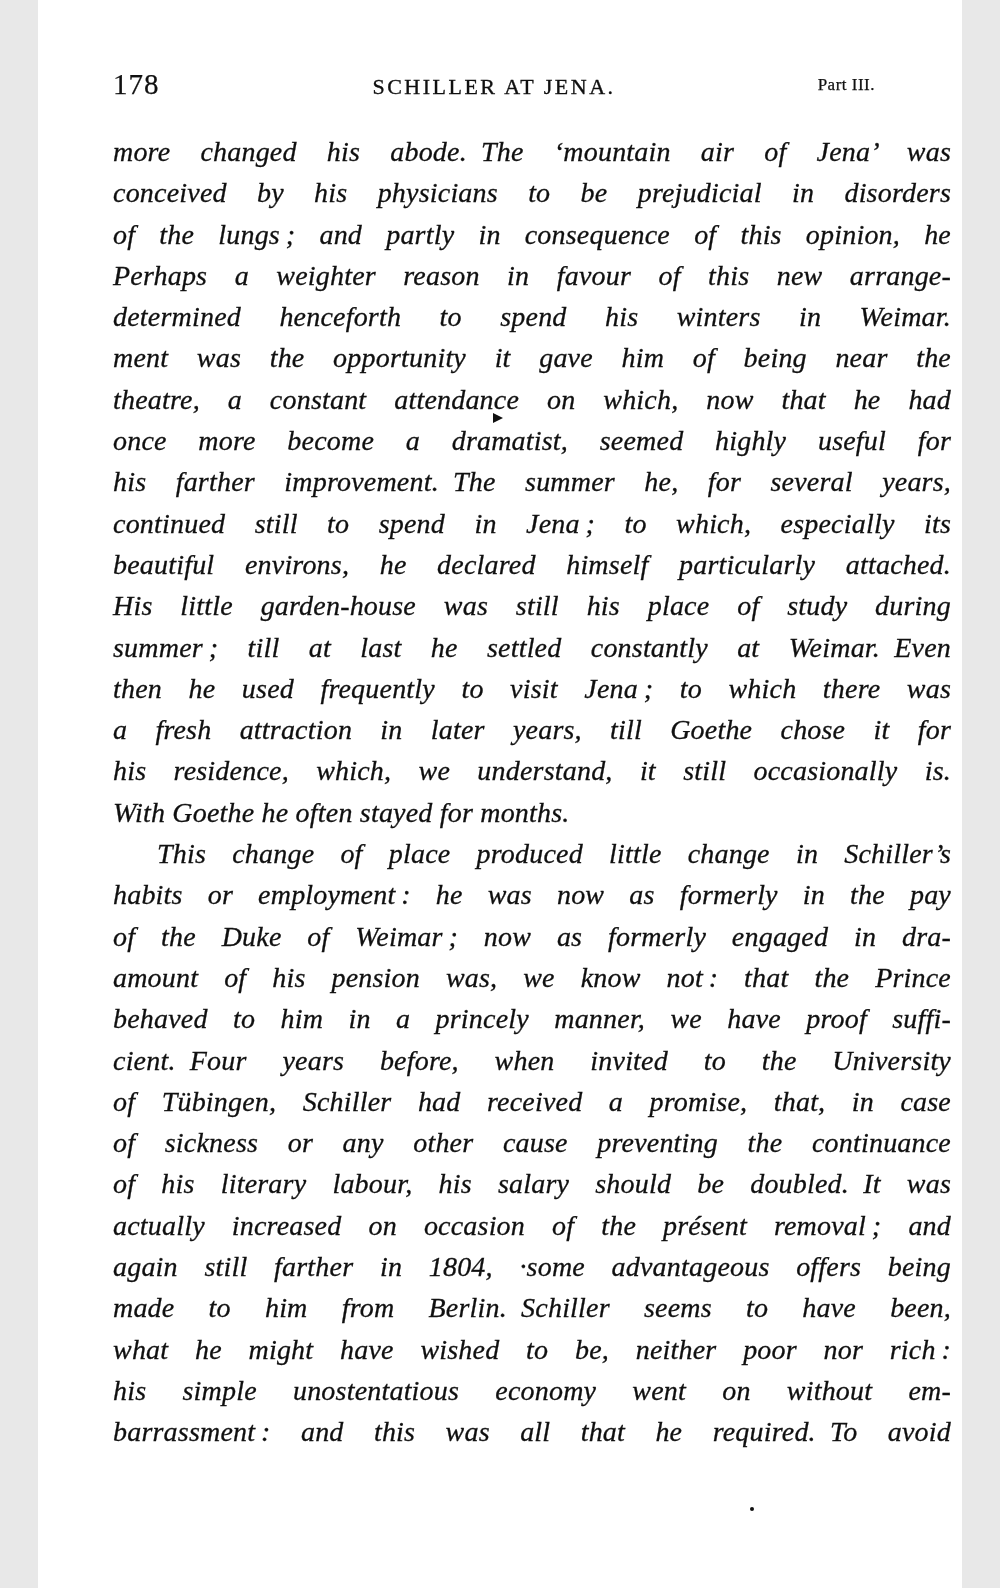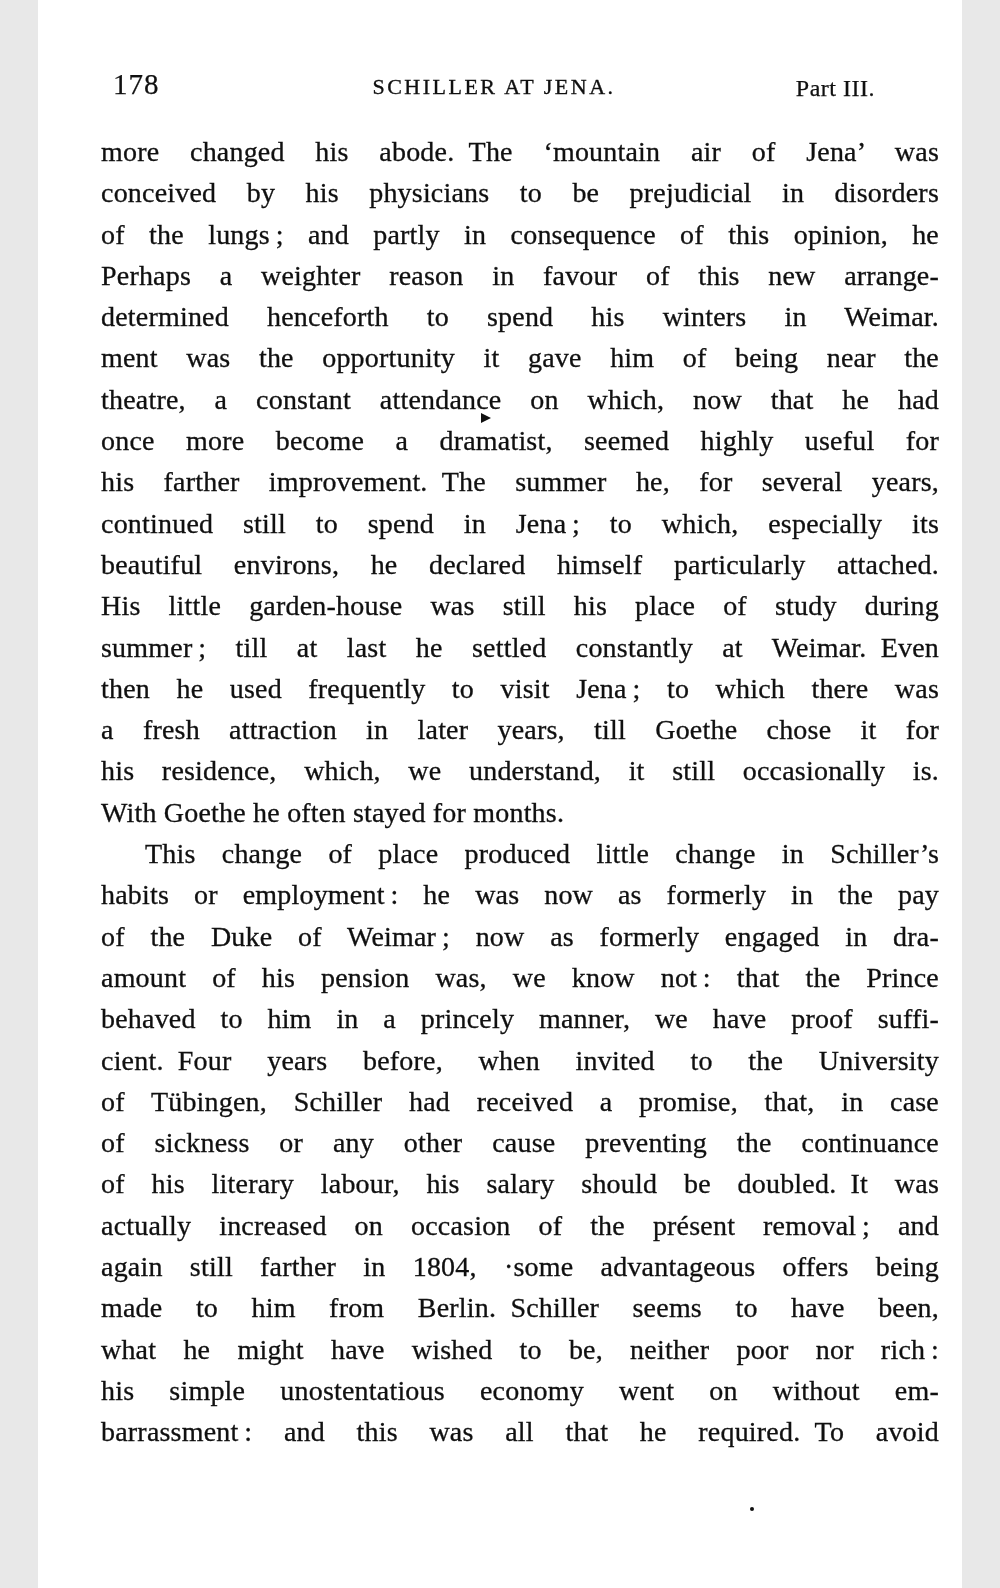--- a/index.html
+++ b/index.html
@@ -40,30 +40,31 @@
     top: 74px;
     text-align: center;
     font-size: 22px;
     letter-spacing: 2.5px;
     -webkit-text-stroke: 0.35px currentColor;
   }
   .part-label {
     position: absolute;
     right: 0;
     top: 75px;
-    font-size: 24px;
+    font-size: 17px;
     letter-spacing: 0.5px;
     -webkit-text-stroke: 0.25px currentColor;
   }
   
   .body-text {
     position: absolute;
     top: 131px;
-    left: 63px;
+    left: 75px;
     width: 838px;
+    font-style: italic;
   }
   .line {
     font-size: 28px;
     line-height: 41.3px;
     letter-spacing: 0.2px;
     text-align: justify;
     text-align-last: justify;
     text-justify: inter-word;
     white-space: normal;
     -webkit-text-stroke: 0.3px currentColor;

